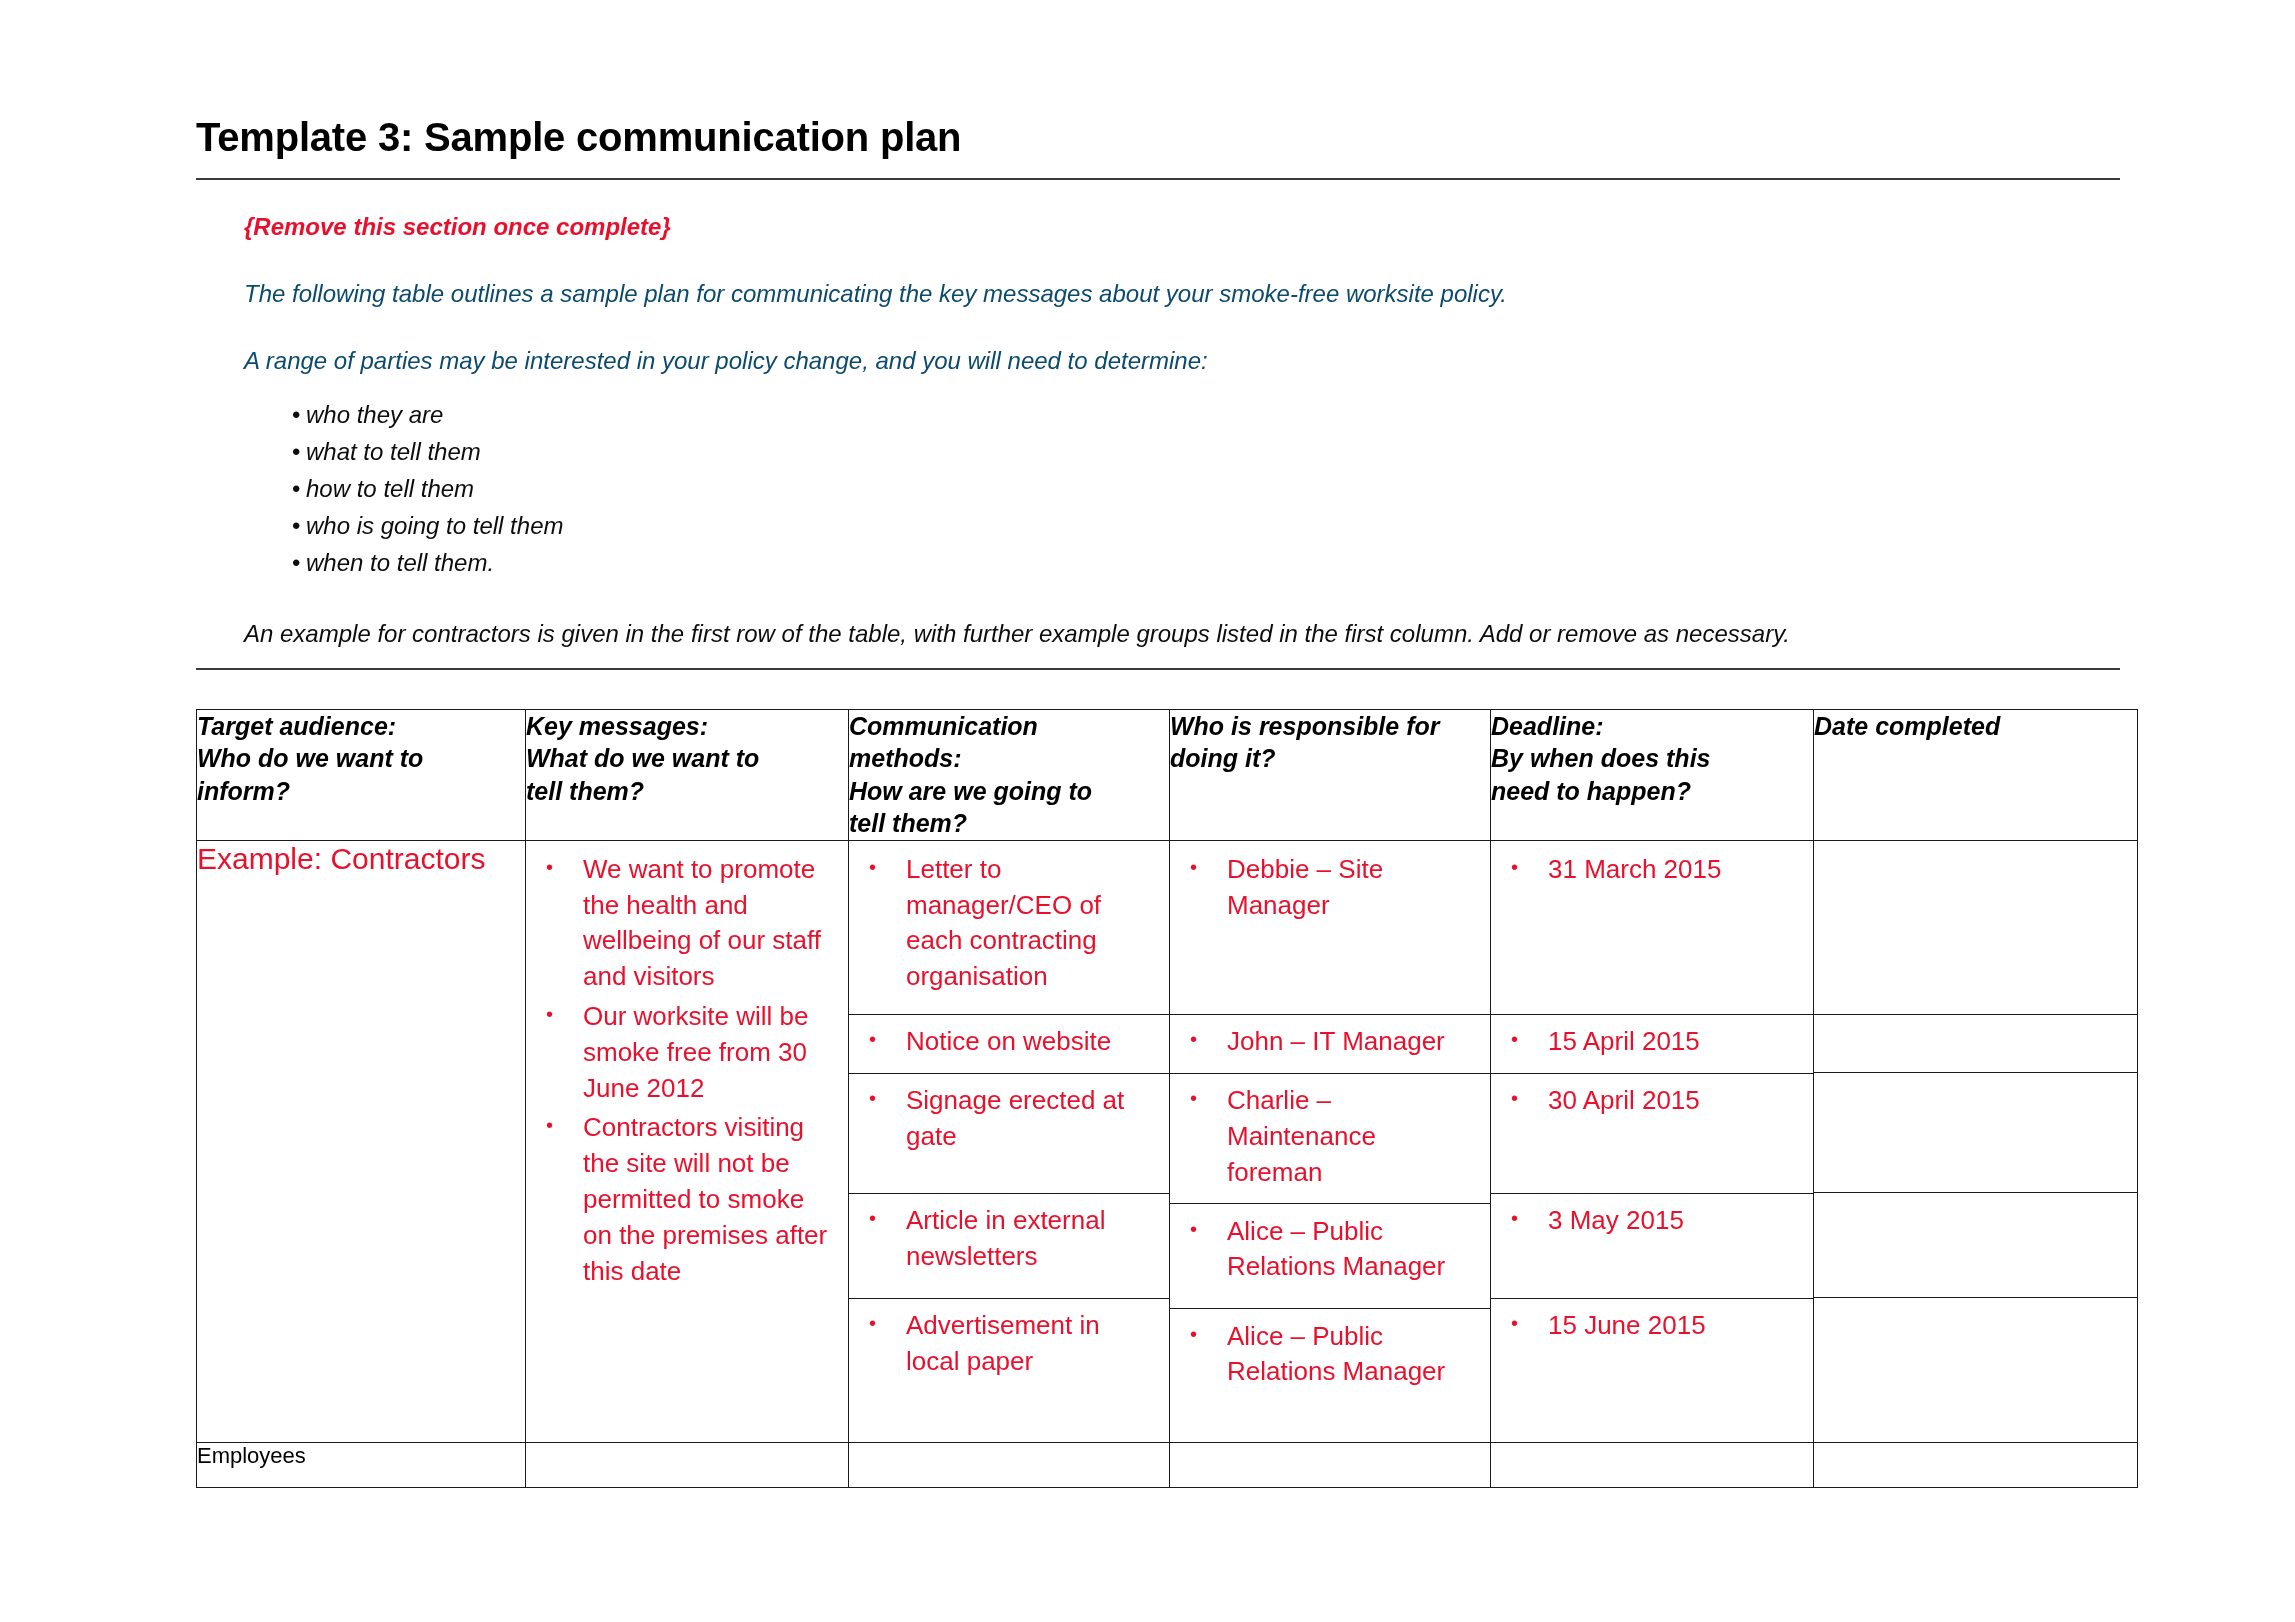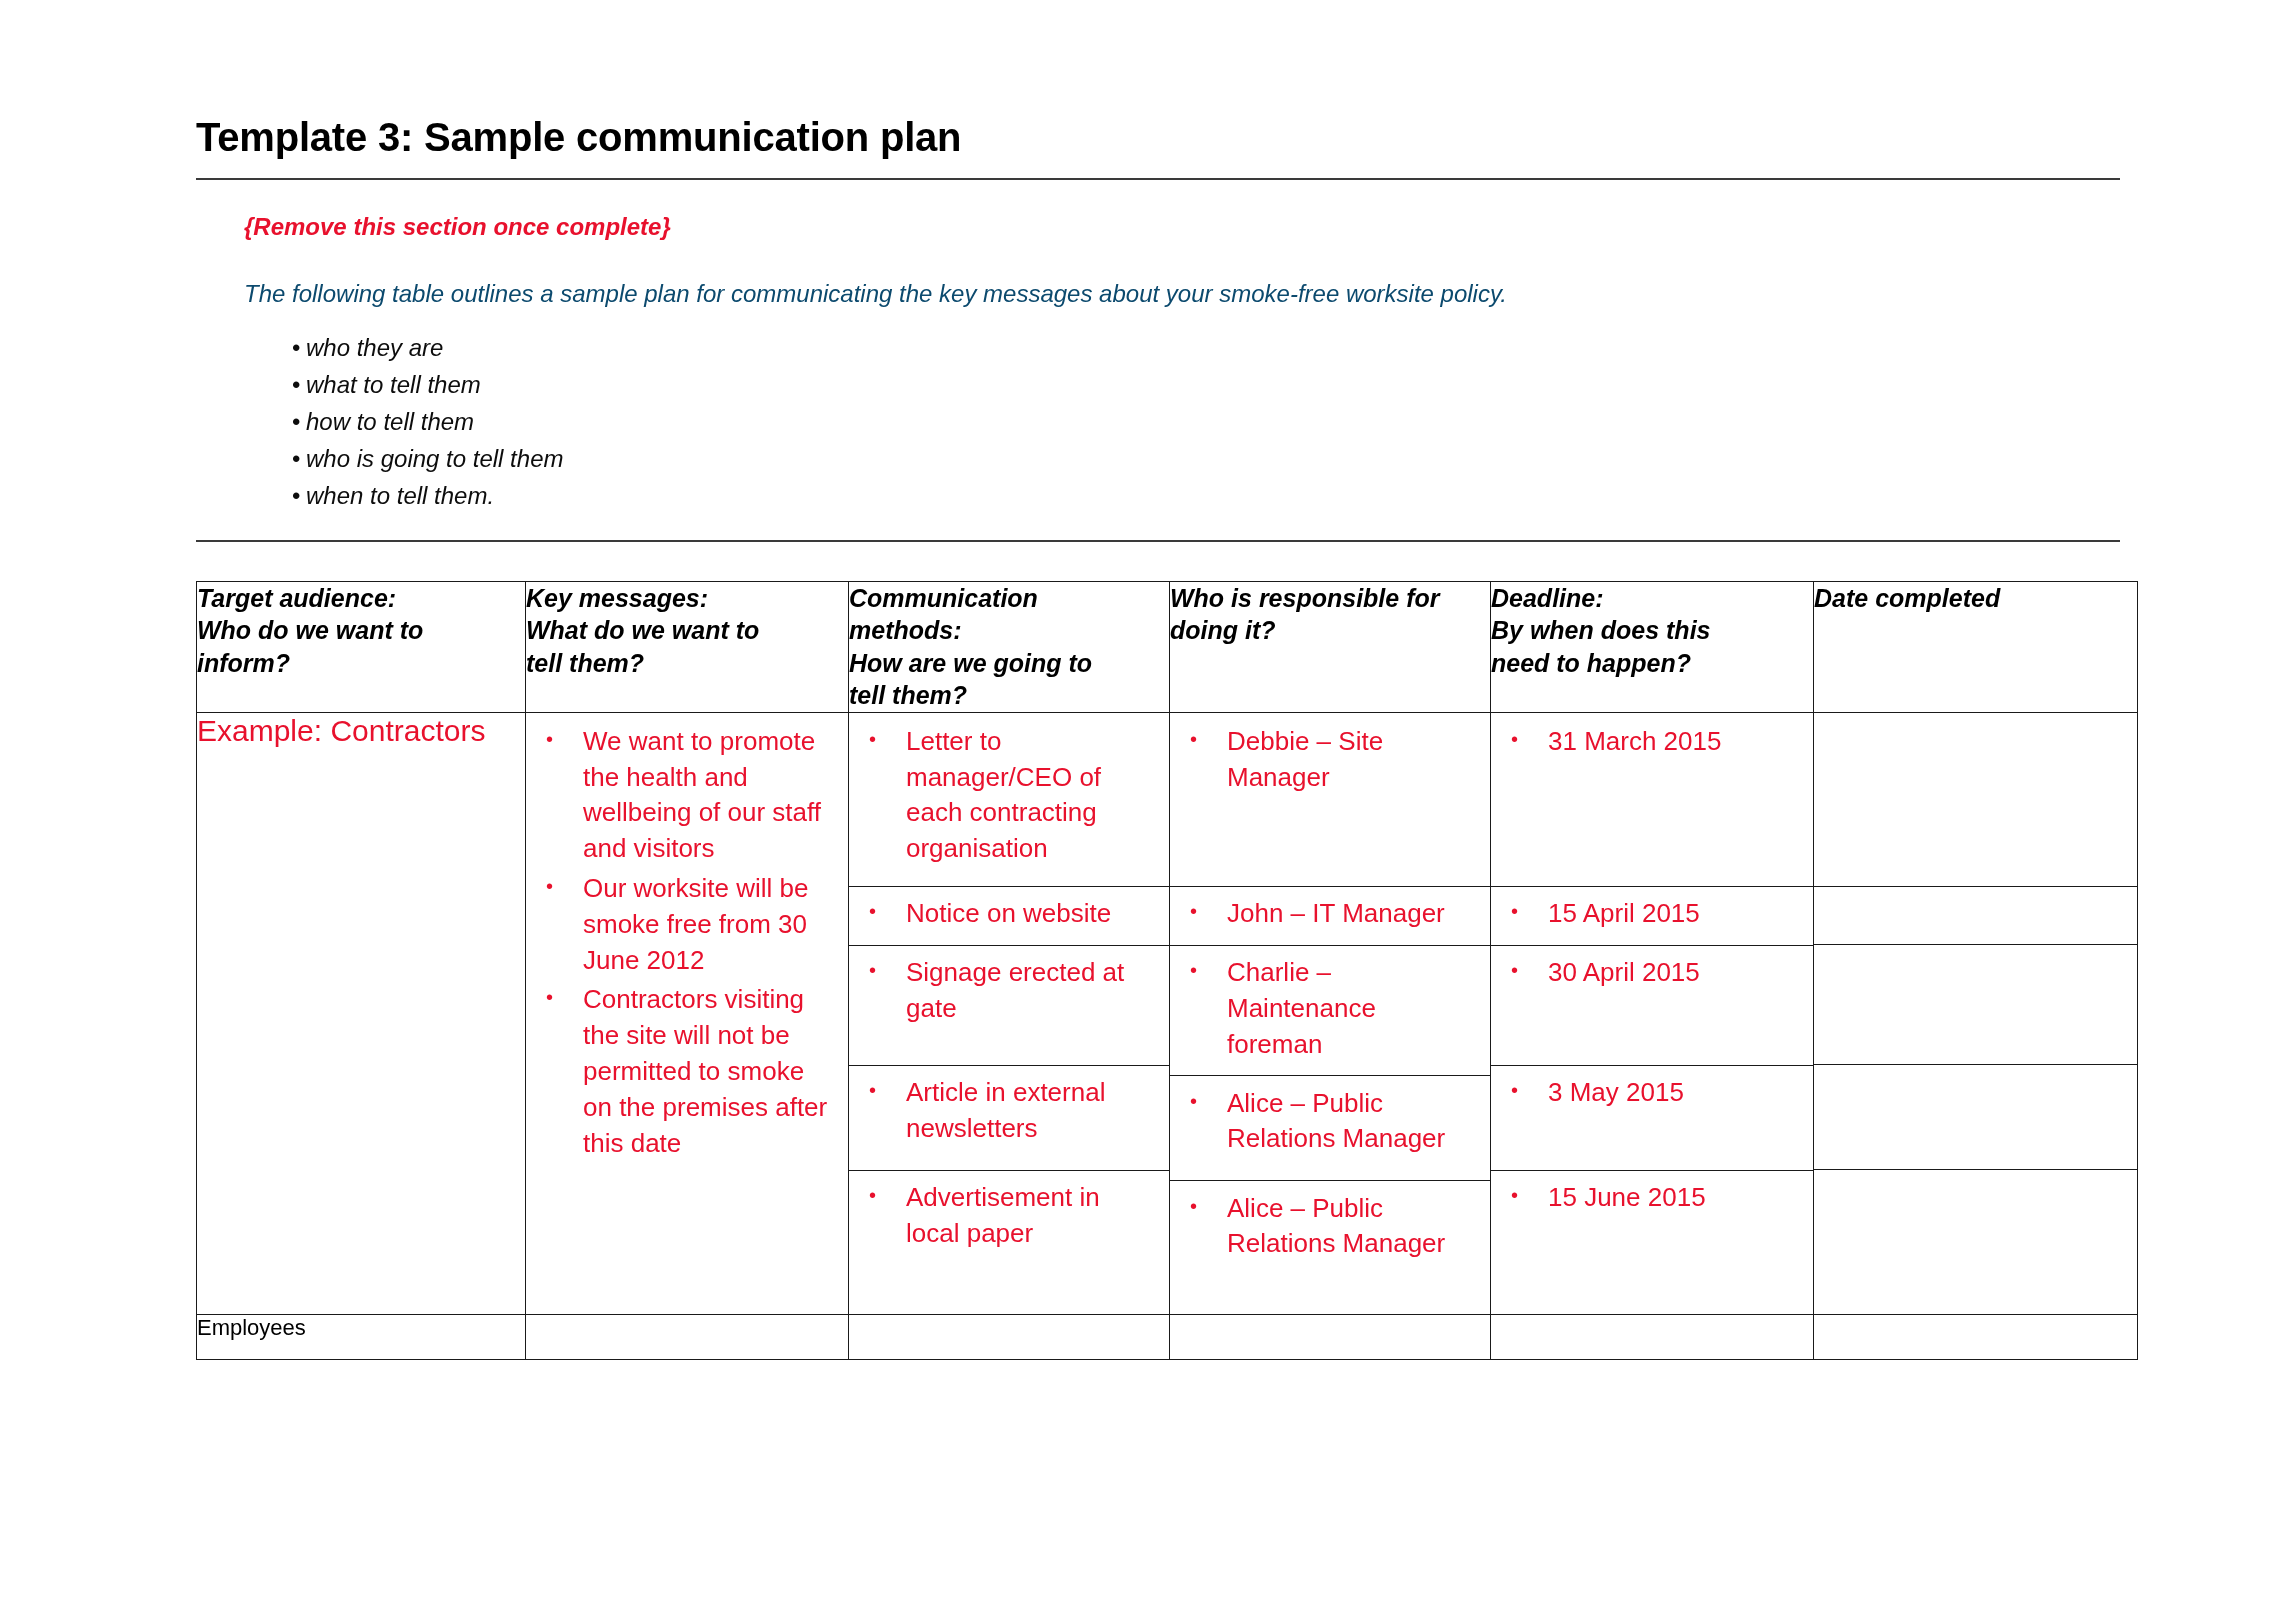--- a/index.html
+++ b/index.html
@@ -216,20 +216,21 @@
 
 <div class="page">
   <div class="content">
 
     <h1 class="doc-title">Template 3: Sample communication plan</h1>
     <hr class="title-rule">
 
     <div class="intro">
       <div class="remove-note">{Remove this section once complete}</div>
       <div class="para">The following table outlines a sample plan for communicating the key messages about your smoke-free worksite policy.</div>
+      <div class="para">A range of parties may be interested in your policy change, and you will need to determine:</div>
 
       <ul class="bullet-list">
         <li>
           <span class="bl-dot">•</span>
           <span>who they are</span>
         </li>
         <li>
           <span class="bl-dot">•</span>
           <span>what to tell them</span>
         </li>
@@ -240,20 +241,21 @@
         <li>
           <span class="bl-dot">•</span>
           <span>who is going to tell them</span>
         </li>
         <li>
           <span class="bl-dot">•</span>
           <span>when to tell them.</span>
         </li>
       </ul>
 
+      <div class="para-last">An example for contractors is given in the first row of the table, with further example groups listed in the first column. Add or remove as necessary.</div>
     </div>
 
     <hr class="section-rule">
 
     <table class="plan-table">
       <colgroup>
         <col class="c1">
           <col class="c2">
           <col class="c3">
         <col class="c4">

